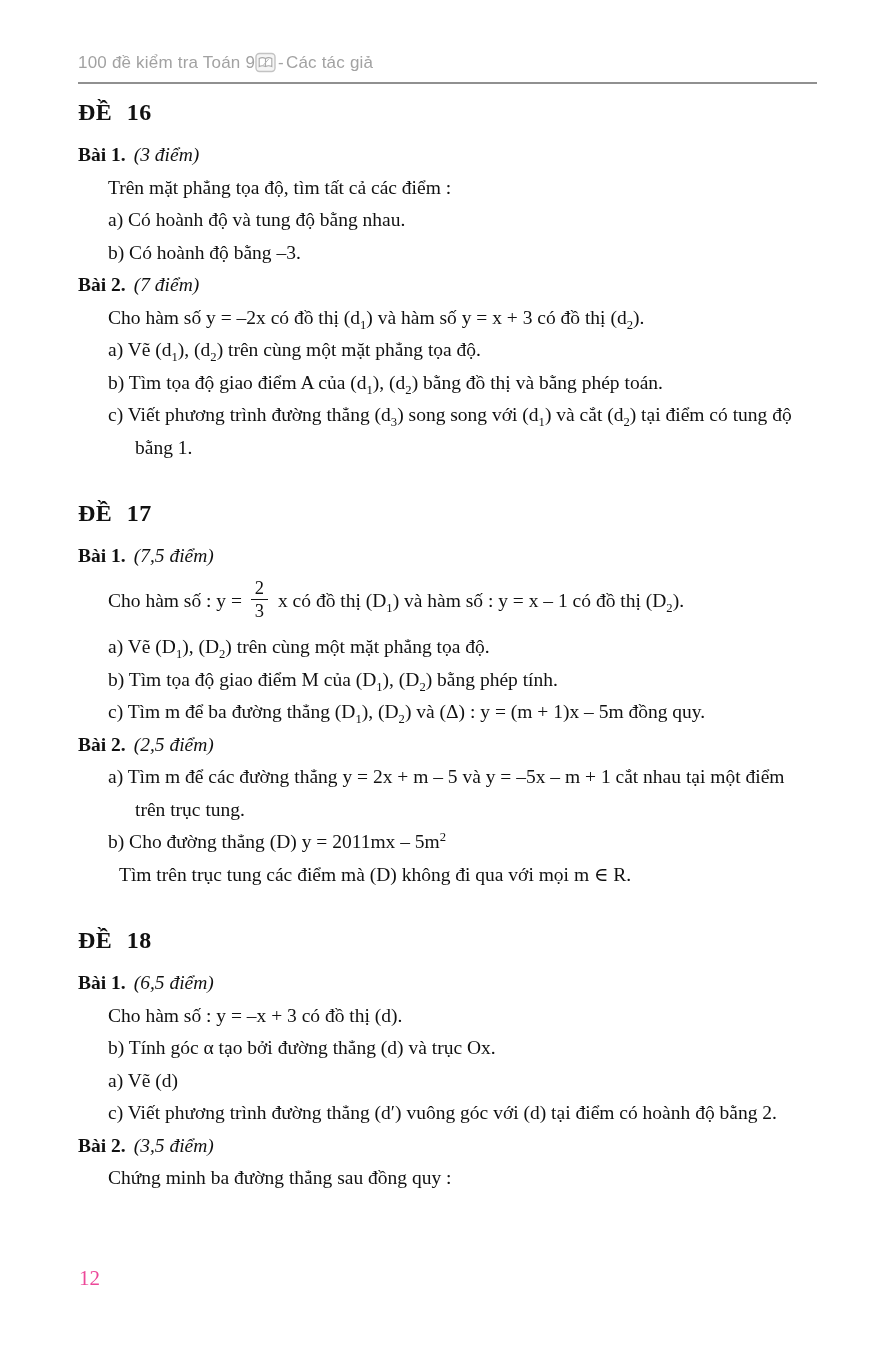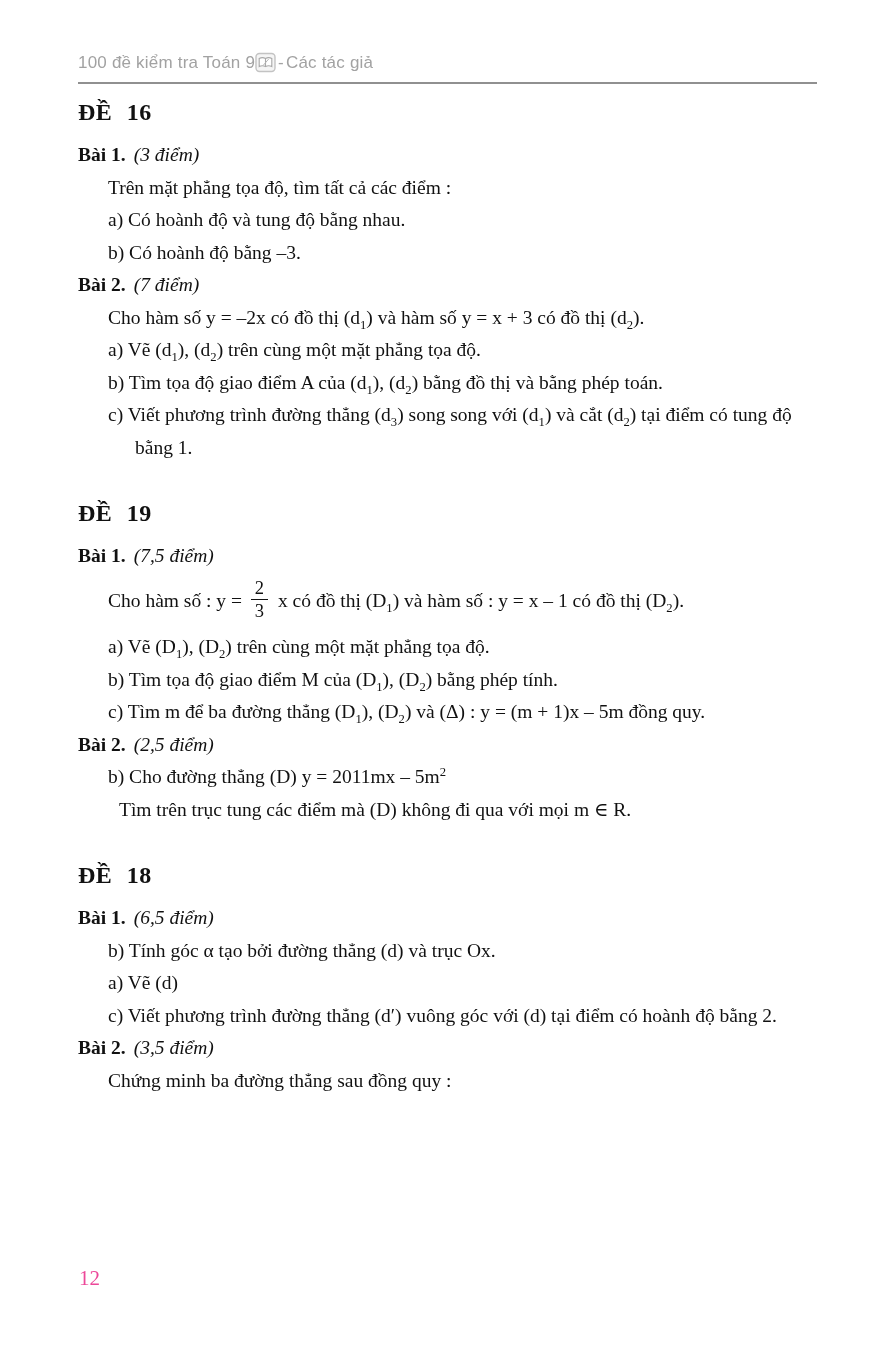--- a/index.html
+++ b/index.html
@@ -85,36 +85,38 @@
         <div class="line para">Trên mặt phẳng tọa độ, tìm tất cả các điểm :</div>
         <div class="line item">a) Có hoành độ và tung độ bằng nhau.</div>
         <div class="line item">b) Có hoành độ bằng –3.</div>
         <div class="line label"><span class="b">Bài 2.</span><span class="i">(7 điểm)</span></div>
         <div class="line para">Cho hàm số y = –2x có đồ thị (d<sub>1</sub>) và hàm số y = x + 3 có đồ thị (d<sub>2</sub>).</div>
         <div class="line item">a) Vẽ (d<sub>1</sub>), (d<sub>2</sub>) trên cùng một mặt phẳng tọa độ.</div>
         <div class="line item">b) Tìm tọa độ giao điểm A của (d<sub>1</sub>), (d<sub>2</sub>) bằng đồ thị và bằng phép toán.</div>
         <div class="line item">c) Viết phương trình đường thẳng (d<sub>3</sub>) song song với (d<sub>1</sub>) và cắt (d<sub>2</sub>) tại điểm có tung độ bằng 1.</div>
       </section>
       <section class="section">
-        <h2 class="section-title">ĐỀ 19</h2>
+        <h2 class="section-title">ĐỀ 17</h2>
         <div class="line label"><span class="b">Bài 1.</span><span class="i">(7,5 điểm)</span></div>
         <div class="line fracline">Cho hàm số : y = <span class="fr">
             <span class="fn">2</span>
             <span class="fd">3</span>
           </span> x có đồ thị (D<sub>1</sub>) và hàm số : y = x – 1 có đồ thị (D<sub>2</sub>).</div>
         <div class="line item">a) Vẽ (D<sub>1</sub>), (D<sub>2</sub>) trên cùng một mặt phẳng tọa độ.</div>
         <div class="line item">b) Tìm tọa độ giao điểm M của (D<sub>1</sub>), (D<sub>2</sub>) bằng phép tính.</div>
         <div class="line item">c) Tìm m để ba đường thẳng (D<sub>1</sub>), (D<sub>2</sub>) và (Δ) : y = (m + 1)x – 5m đồng quy.</div>
         <div class="line label"><span class="b">Bài 2.</span><span class="i">(2,5 điểm)</span></div>
+        <div class="line item">a) Tìm m để các đường thẳng y = 2x + m – 5 và y = –5x – m + 1 cắt nhau tại một điểm trên trục tung.</div>
         <div class="line item">b) Cho đường thẳng (D) y = 2011mx – 5m<sup>2</sup></div>
         <div class="line sub">Tìm trên trục tung các điểm mà (D) không đi qua với mọi m ∈ R.</div>
       </section>
       <section class="section">
         <h2 class="section-title">ĐỀ 18</h2>
         <div class="line label"><span class="b">Bài 1.</span><span class="i">(6,5 điểm)</span></div>
+        <div class="line para">Cho hàm số : y = –x + 3 có đồ thị (d).</div>
         <div class="line item">b) Tính góc α tạo bởi đường thẳng (d) và trục Ox.</div>
         <div class="line item">a) Vẽ (d)</div>
         <div class="line item">c) Viết phương trình đường thẳng (d′) vuông góc với (d) tại điểm có hoành độ bằng 2.</div>
         <div class="line label"><span class="b">Bài 2.</span><span class="i">(3,5 điểm)</span></div>
         <div class="line para">Chứng minh ba đường thẳng sau đồng quy :</div>
       </section>
     </main>
 
   <div class="page-num">12</div>
 

